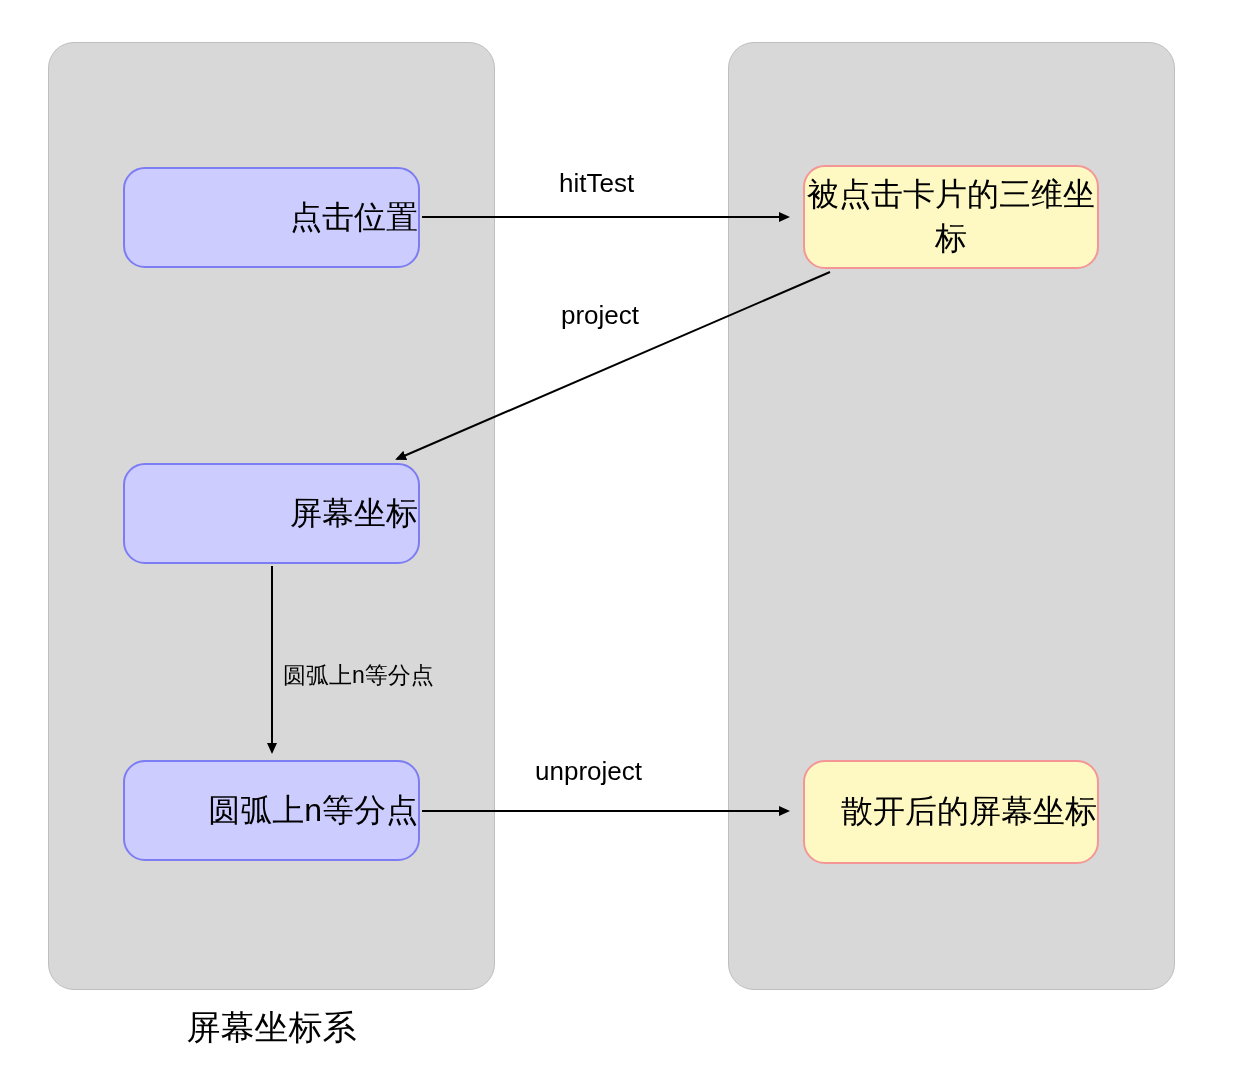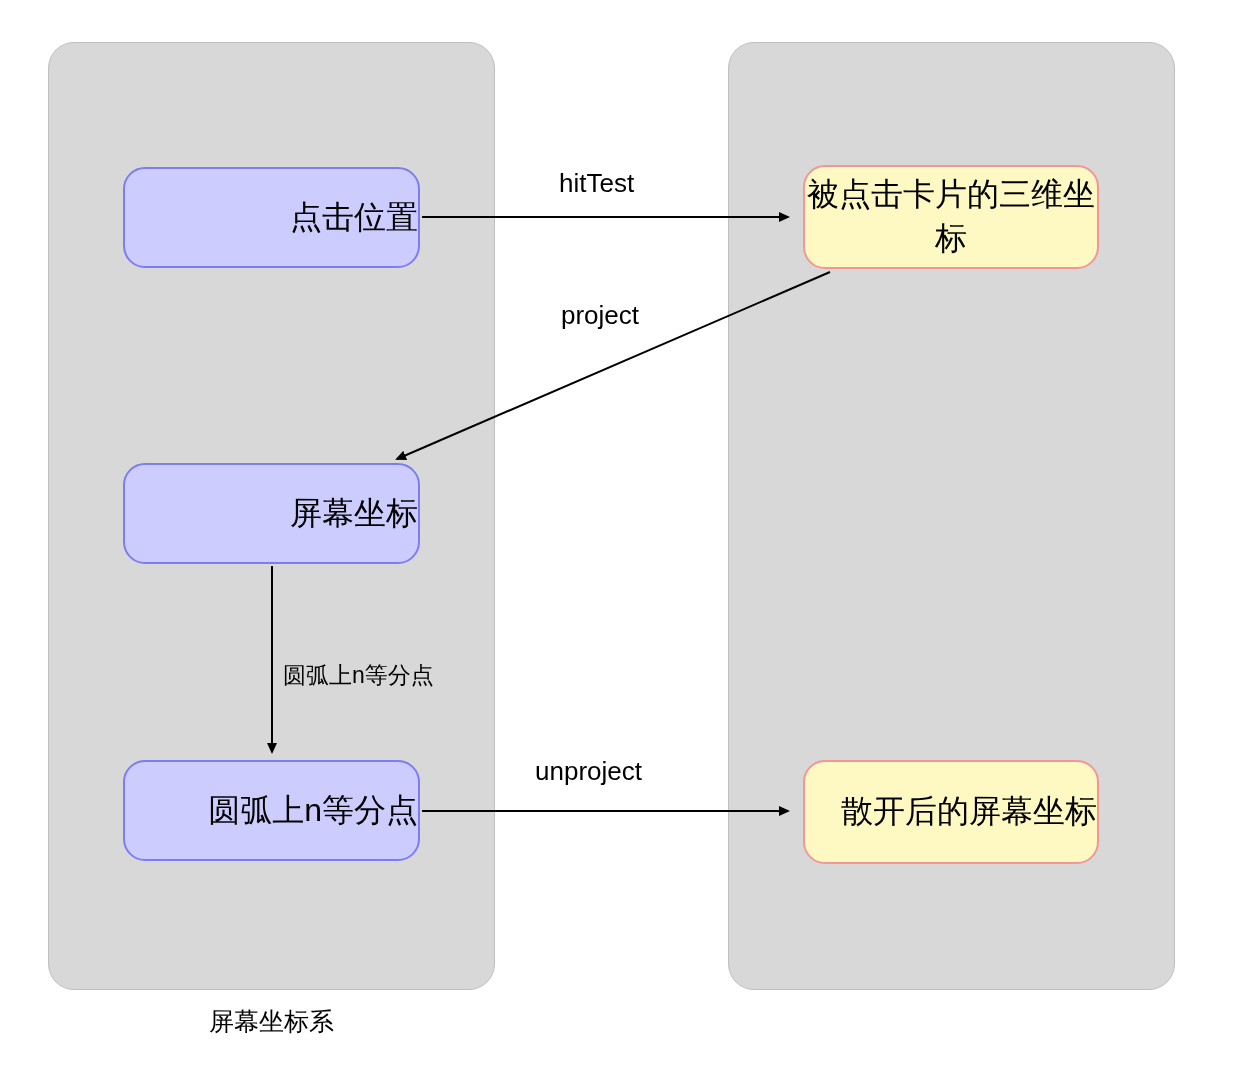--- a/index.html
+++ b/index.html
@@ -70,21 +70,21 @@
   .lbl-hittest   { left: 559px; top: 168px; }
   .lbl-project   { left: 561px; top: 300px; }
   .lbl-arc       { left: 283px; top: 660px; font-size: 23px; }
   .lbl-unproject { left: 535px; top: 756px; }
 
   .container-label {
     position: absolute;
     top: 1005px;
     width: 447px;
     text-align: center;
-    font-size: 25px;
+    font-size: 34px;
     color: #000000;
   }
   .container-label.left  { left: 48px; }
   .container-label.right { left: 728px; }
 
   svg.arrows {
     position: absolute;
     left: 0;
     top: 0;
     width: 1234px;

